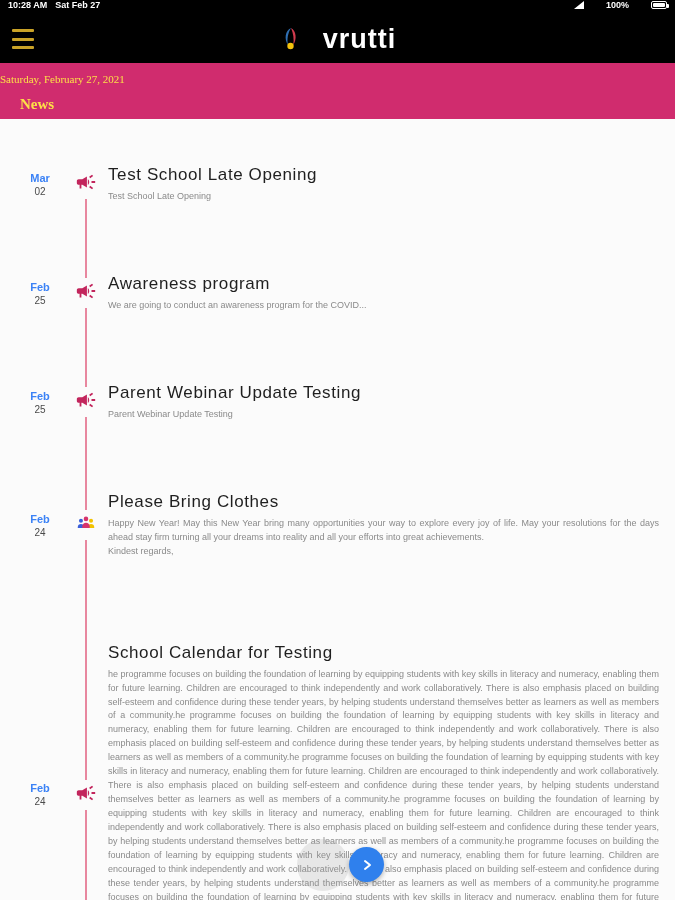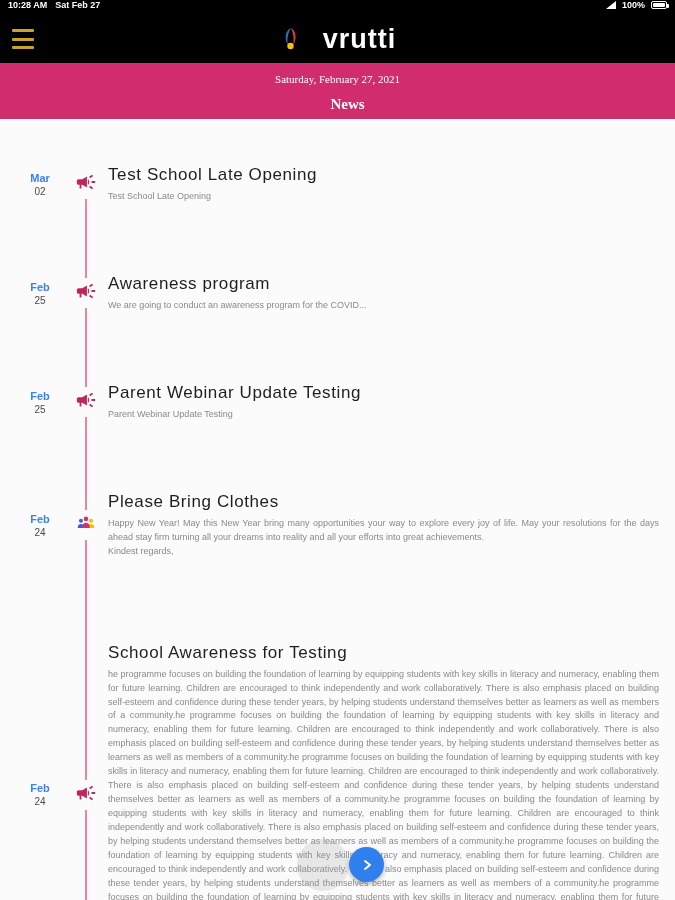--- a/index.html
+++ b/index.html
@@ -9,40 +9,40 @@
     background:#fbfbfb; overflow:hidden;
     font-family:"Liberation Sans", sans-serif;
   }
   
   .status-bar{
     height:15px; background:#000; color:#fff;
     display:flex; align-items:flex-start; justify-content:space-between;
     padding:0 8px; font-size:9px; font-weight:bold;
   }
   .sb-left{ display:flex; gap:8px; }
-  .sb-right{ display:flex; align-items:center; gap:6px; }
+  .sb-right{ display:flex; align-items:center; gap:22px; }
   .sb-signal{ display:block; }
   .battery{ position:relative; width:16px; height:8px; border:1px solid #fff; border-radius:2px; }
   .battery::before{ content:""; position:absolute; inset:1px; background:#fff; border-radius:1px; }
   .battery::after{ content:""; position:absolute; right:-3px; top:2px; width:2px; height:4px; background:#fff; border-radius:0 1px 1px 0; }
   
   .app-header{
     position:relative; height:48px; background:#000;
     display:flex; align-items:center; justify-content:center;
   }
   .hamburger{
     position:absolute; left:12px; top:14px; width:22px; height:20px;
     display:flex; flex-direction:column; justify-content:space-between; cursor:pointer;
   }
   .hamburger span{ display:block; height:3px; background:#c9a227; border-radius:1px; }
   .logo{ display:flex; align-items:center; gap:20px; }
   .logo-text{ color:#fff; font-size:27px; font-weight:600; letter-spacing:1px; }
   
   .banner{
-    height:56px; background:#d02c6e; color:#ffffff; text-align:center;
+    height:56px; background:#d02c6e; color:#fde047; 
     font-family:"Liberation Serif", serif; padding-top:10px;
   }
   .banner-date{ font-size:11px; }
   .banner-title{ font-size:15px; font-weight:bold; margin-top:11px;padding-left:20px; }
   
   .news-list{ position:relative; padding:46px 0 0 16px; }
   .timeline-line{
     position:absolute; left:85px; top:64px; bottom:-20px; width:2px;
     background:#e8879f; height:760px;
   }
@@ -202,21 +202,21 @@
         <span class="date-day">24</span>
       </div>
       <div class="icon-col">
         <span class="icon-badge">
           <svg width="22" height="22" viewBox="0 0 24 24" fill="#c2255c">
               <path d="M4 9c-1.1 0-2 .9-2 2v2c0 1.1.9 2 2 2h1v4h2v-4h1l5 3V6L8 9H4zm11.5 3c0-1.33-.58-2.53-1.5-3.35v6.69c.92-.81 1.5-2.01 1.5-3.34zM18 11v2h4v-2h-4zm-1.4-3.01 3.2-2.4-1.2-1.6-3.2 2.4 1.2 1.6zm2 12.02 1.2-1.6-3.2-2.4-1.2 1.6 3.2 2.4z"></path>
             </svg>
         </span>
       </div>
       <div class="news-content">
-        <h2 class="news-title">School Awareness for Testing</h2>
+        <h2 class="news-title">School Calendar for Testing</h2>
         <p class="news-body">he programme focuses on building the foundation of learning by equipping students with key skills in literacy and numeracy, enabling them for future learning. Children are encouraged to think independently and work collaboratively. There is also emphasis placed on building self-esteem and confidence during these tender years, by helping students understand themselves better as learners as well as members of a community.he programme focuses on building the foundation of learning by equipping students with key skills in literacy and numeracy, enabling them for future learning. Children are encouraged to think independently and work collaboratively. There is also emphasis placed on building self-esteem and confidence during these tender years, by helping students understand themselves better as learners as well as members of a community.he programme focuses on building the foundation of learning by equipping students with key skills in literacy and numeracy, enabling them for future learning. Children are encouraged to think independently and work collaboratively. There is also emphasis placed on building self-esteem and confidence during these tender years, by helping students understand themselves better as learners as well as members of a community.he programme focuses on building the foundation of learning by equipping students with key skills in literacy and numeracy, enabling them for future learning. Children are encouraged to think independently and work collaboratively. There is also emphasis placed on building self-esteem and confidence during these tender years, by helping students understand themselves better as learners as well as members of a community.he programme focuses on building the foundation of learning by equipping students with key skills in literacy and numeracy, enabling them for future learning. Children are encouraged to think independently and work collaboratively. There is also emphasis placed on building self-esteem and confidence during these tender years, by helping students understand themselves better as learners as well as members of a community.he programme focuses on building the foundation of learning by equipping students with key skills in literacy and numeracy, enabling them for future learning. Children are encouraged to think independently and work collaboratively. There is also emphasis placed on building self-esteem and confidence during these tender years, by helping students understand themselves better as learners as well as members of a community.</p>
       </div>
     </article>
   </main>
 
   <div class="fab-ghost"></div>
   <button class="fab">
     <svg width="12" height="12" viewBox="0 0 12 12">
         <path d="M4 2l5 4-5 4" stroke="#fff" stroke-width="2" fill="none" stroke-linecap="round" stroke-linejoin="round"></path>
       </svg>

